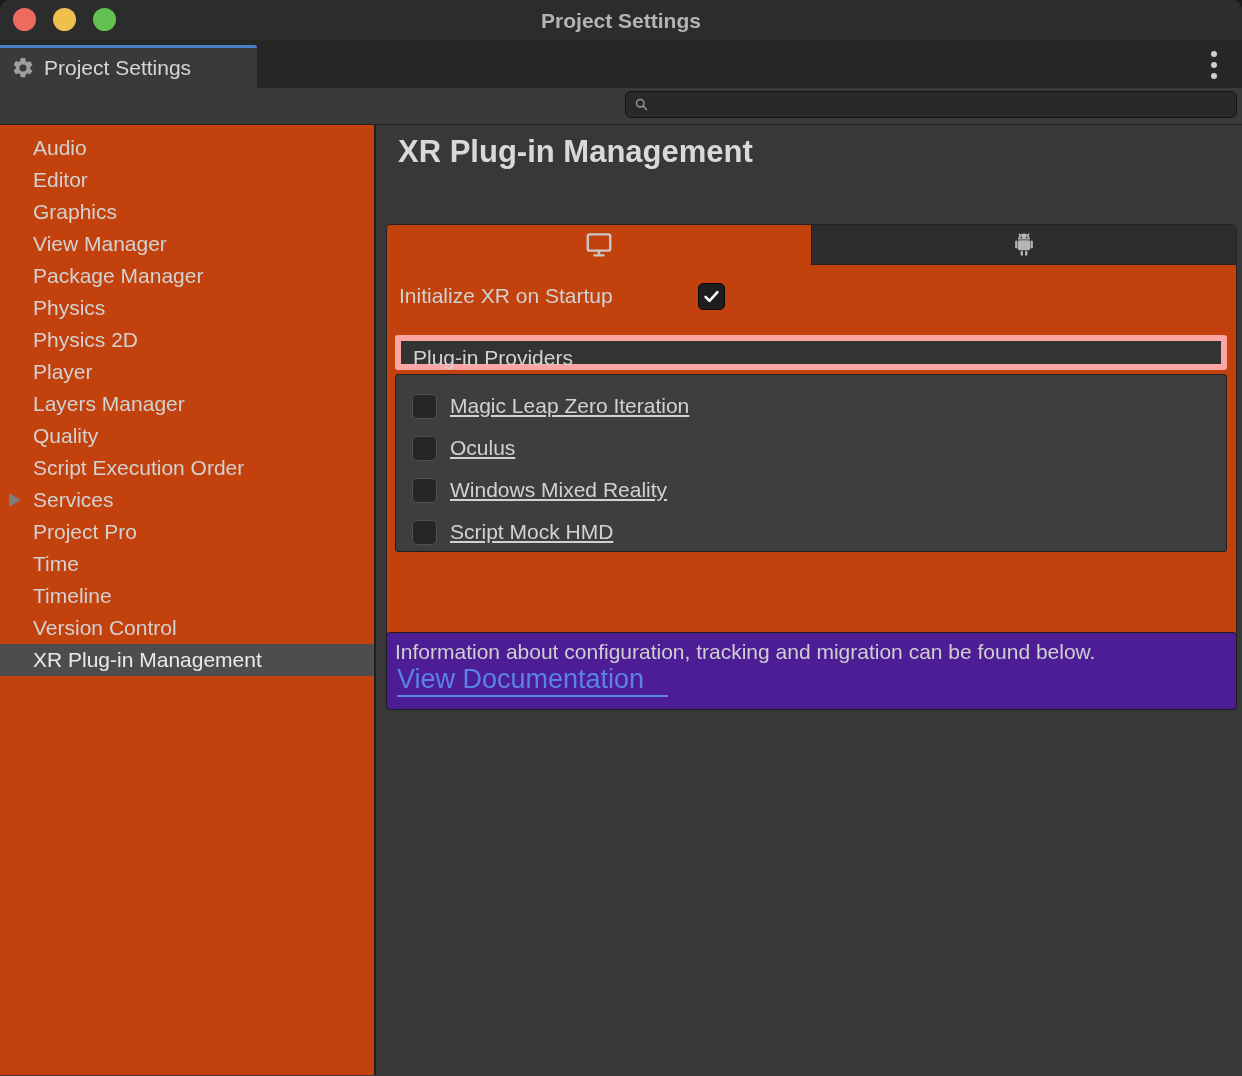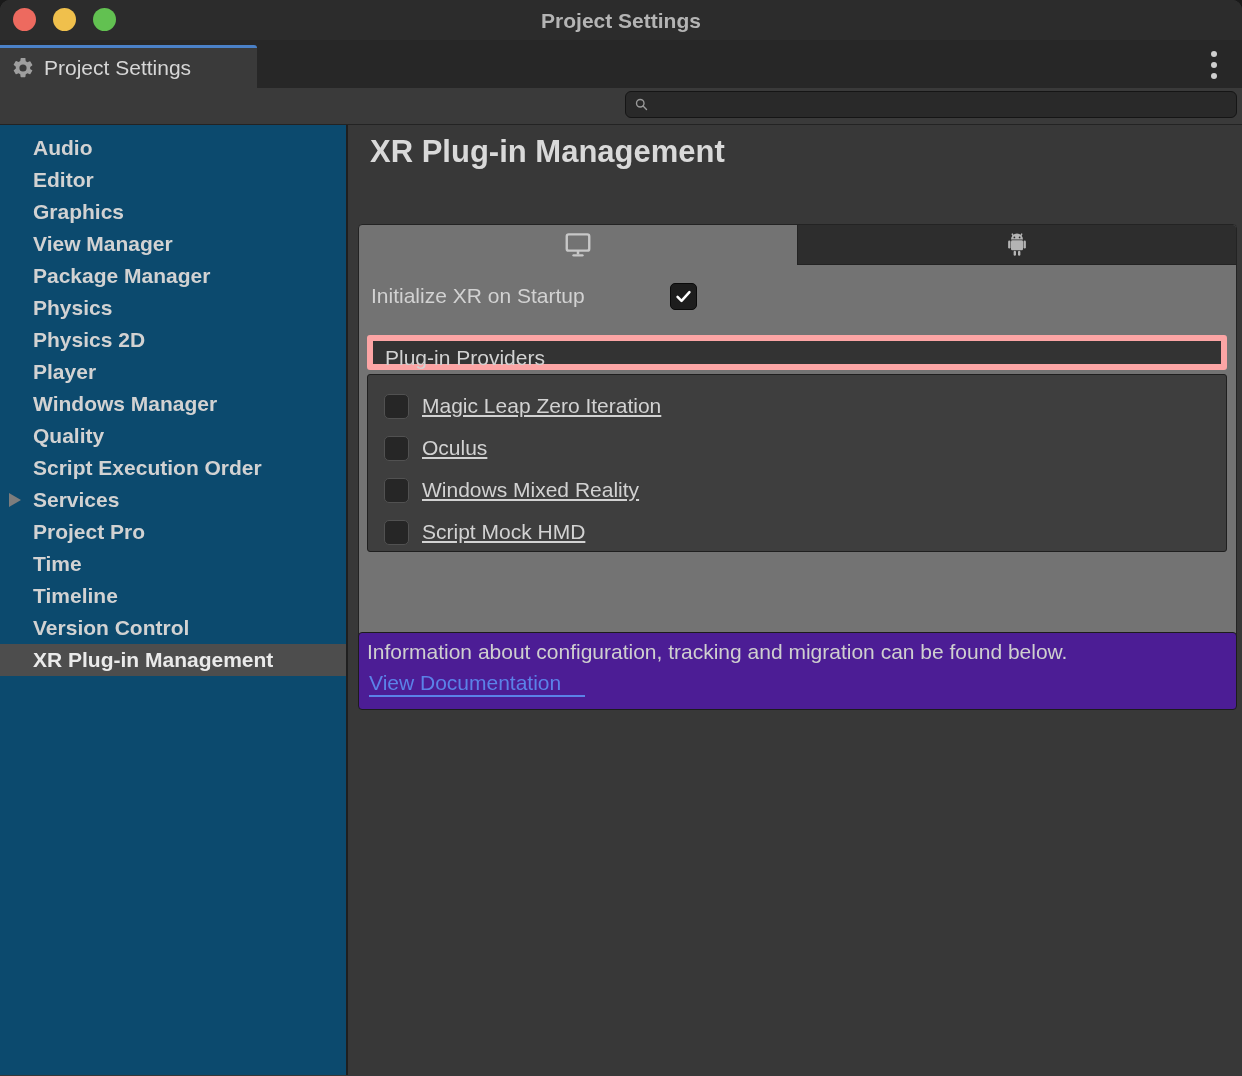--- a/index.html
+++ b/index.html
@@ -29,33 +29,33 @@
   
   .toolbar { position:relative; height:37px; background:#3a3a3a; border-bottom:1px solid #232323; }
   .searchbox { position:absolute; left:625px; right:5px; top:3px; height:27px; background:#292929;
                border:1px solid #151515; border-radius:6px; display:flex; align-items:center;
                padding:0 8px; gap:6px; }
   .searchbox svg { width:15px; height:15px; color:#999; flex:0 0 auto; }
   .searchbox input { flex:1; background:transparent; border:none; outline:none; color:#ddd; font-size:16px; }
 
   
   .content { display:flex; height:950px; }
-  .sidebar { width:348px; background:#0c4a6e; border-right:2px solid #1f1f1f; padding-top:7px;font-weight:bold; }
+  .sidebar { width:376px; background:#c2410c; border-right:2px solid #1f1f1f; padding-top:7px; }
   .sidebar-item { position:relative; height:32px; line-height:32px; padding-left:33px;
                   font-size:21px; color:#d2d2d2; white-space:nowrap; cursor:default; }
   .sidebar-item.selected { background:#4d4d4d; color:#eaeaea; }
   .caret { position:absolute; left:9px; top:9px; width:0; height:0;
            border-left:12px solid #7d7d7d; border-top:7px solid transparent; border-bottom:7px solid transparent; }
 
   .main { position:relative; flex:1; background:#383838; }
   .main-title { position:absolute; left:22px; top:9px; font-size:31px; font-weight:700; color:#d9d9d9; }
 
   
   .settings-box { position:absolute; left:10px; right:5px; top:99px; height:464px;
-                  background:#737373; border:1px solid #232323; border-radius:4px; }
+                  background:#c2410c; border:1px solid #232323; border-radius:4px; }
   .plat-tabs { display:flex; height:40px; }
   .plat-tab { flex:1; display:flex; align-items:center; justify-content:center; color:#c8c8c8; }
   .plat-tab.inactive { background:#2d2d2d; border-bottom:1px solid #232323; border-left:1px solid #232323;
                        border-radius:0 3px 0 0; color:#b4b4b4; }
   .plat-tab svg { width:30px; height:30px; }
 
   .init-row { position:absolute; left:12px; top:59px; font-size:21px; color:#d2d2d2; }
   .cb { width:27px; height:27px; border-radius:5px; background:#262626; border:1px solid #515151;
         display:flex; align-items:center; justify-content:center; cursor:pointer; }
   .cb.checked { background:#1d1d1d; border:1px solid #0a0a0a; }
@@ -68,22 +68,22 @@
   .providers-list { position:absolute; left:8px; right:9px; top:149px; height:178px;
                     background:#3e3e3e; border:1px solid #1f1f1f; border-radius:3px; padding-top:10px; }
   .provider-row { height:42px; display:flex; align-items:center; padding-left:16px; gap:13px; }
   .provider-row .cb { width:25px; height:25px; }
   .provider-label { font-size:21px; color:#d2d2d2;text-decoration:underline; }
 
   
   .info-box { position:absolute; left:10px; right:5px; top:507px; height:78px;
               background:#4c1d95; border:1px solid #1c1c1c; border-radius:4px; padding:7px 8px; }
   .info-text { font-size:21px; color:#cfcfcf; }
-  .doc-link { display:inline-block; margin-top:7px; margin-left:2px; padding-right:24px;
-              font-size:21px; color:#5b82e8; border-bottom:2px solid #5b82e8;
+  .doc-link { display:inline-block; margin-left:2px; padding-right:24px;
+              font-size:27px; color:#5b82e8; border-bottom:2px solid #5b82e8;
               text-decoration:none; cursor:pointer; }
 </style>
 </head>
 <body>
 
 <div class="window">
 
   <div class="titlebar">
     <div class="traffic">
       <span class="light" id="tl-close" style="background: rgb(237, 106, 95);"></span>
@@ -121,21 +121,21 @@
 
     <div class="sidebar" id="sidebar-list">
         <div class="sidebar-item"><span>Audio</span></div>
         <div class="sidebar-item"><span>Editor</span></div>
         <div class="sidebar-item"><span>Graphics</span></div>
         <div class="sidebar-item"><span>View Manager</span></div>
         <div class="sidebar-item"><span>Package Manager</span></div>
         <div class="sidebar-item"><span>Physics</span></div>
         <div class="sidebar-item"><span>Physics 2D</span></div>
         <div class="sidebar-item"><span>Player</span></div>
-        <div class="sidebar-item"><span>Windows Manager</span></div>
+        <div class="sidebar-item"><span>Layers Manager</span></div>
         <div class="sidebar-item"><span>Quality</span></div>
         <div class="sidebar-item"><span>Script Execution Order</span></div>
         <div class="sidebar-item"><span class="caret"></span><span>Services</span></div>
         <div class="sidebar-item"><span>Project Pro</span></div>
         <div class="sidebar-item"><span>Time</span></div>
         <div class="sidebar-item"><span>Timeline</span></div>
         <div class="sidebar-item"><span>Version Control</span></div>
         <div class="sidebar-item selected"><span>XR Plug-in Management</span></div>
       </div>
 

